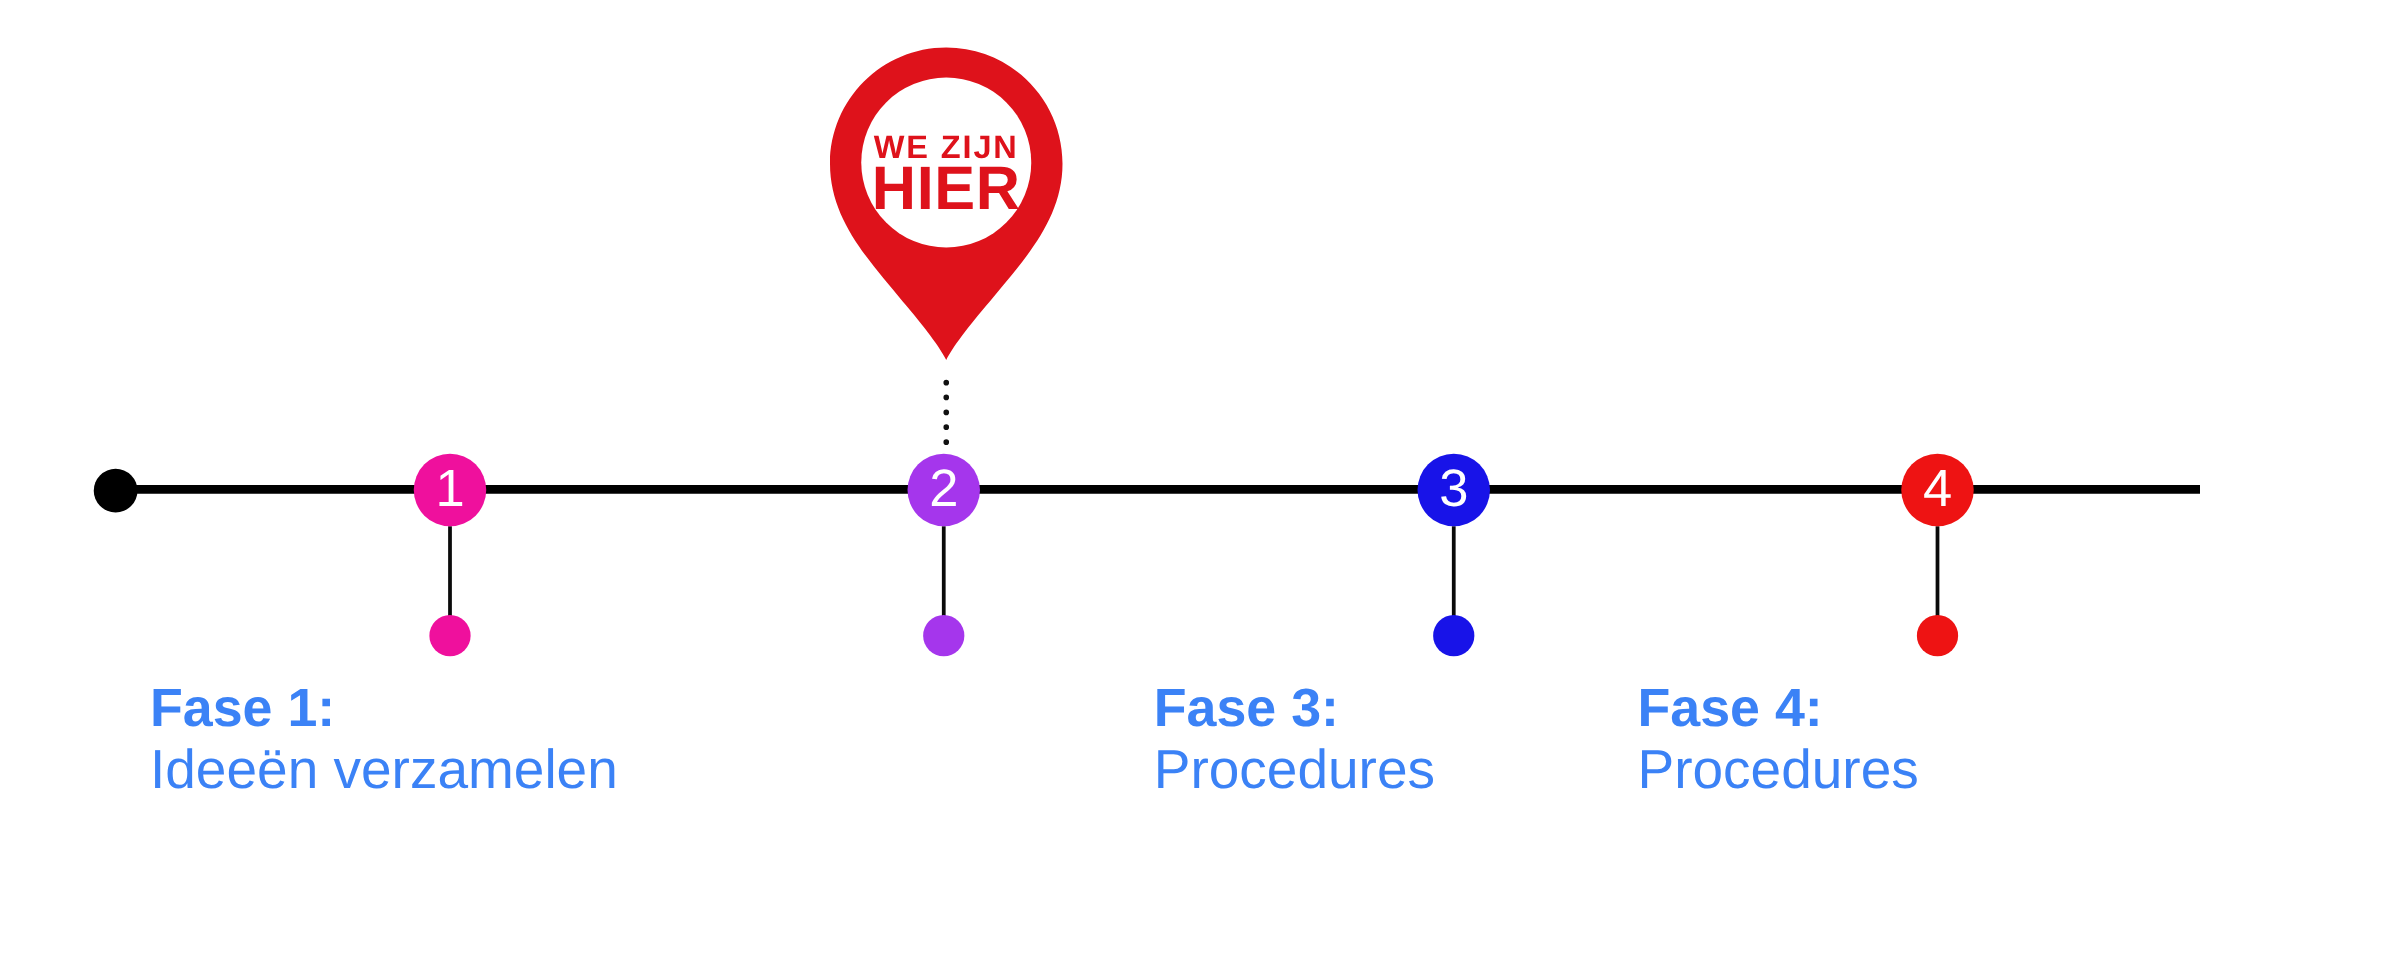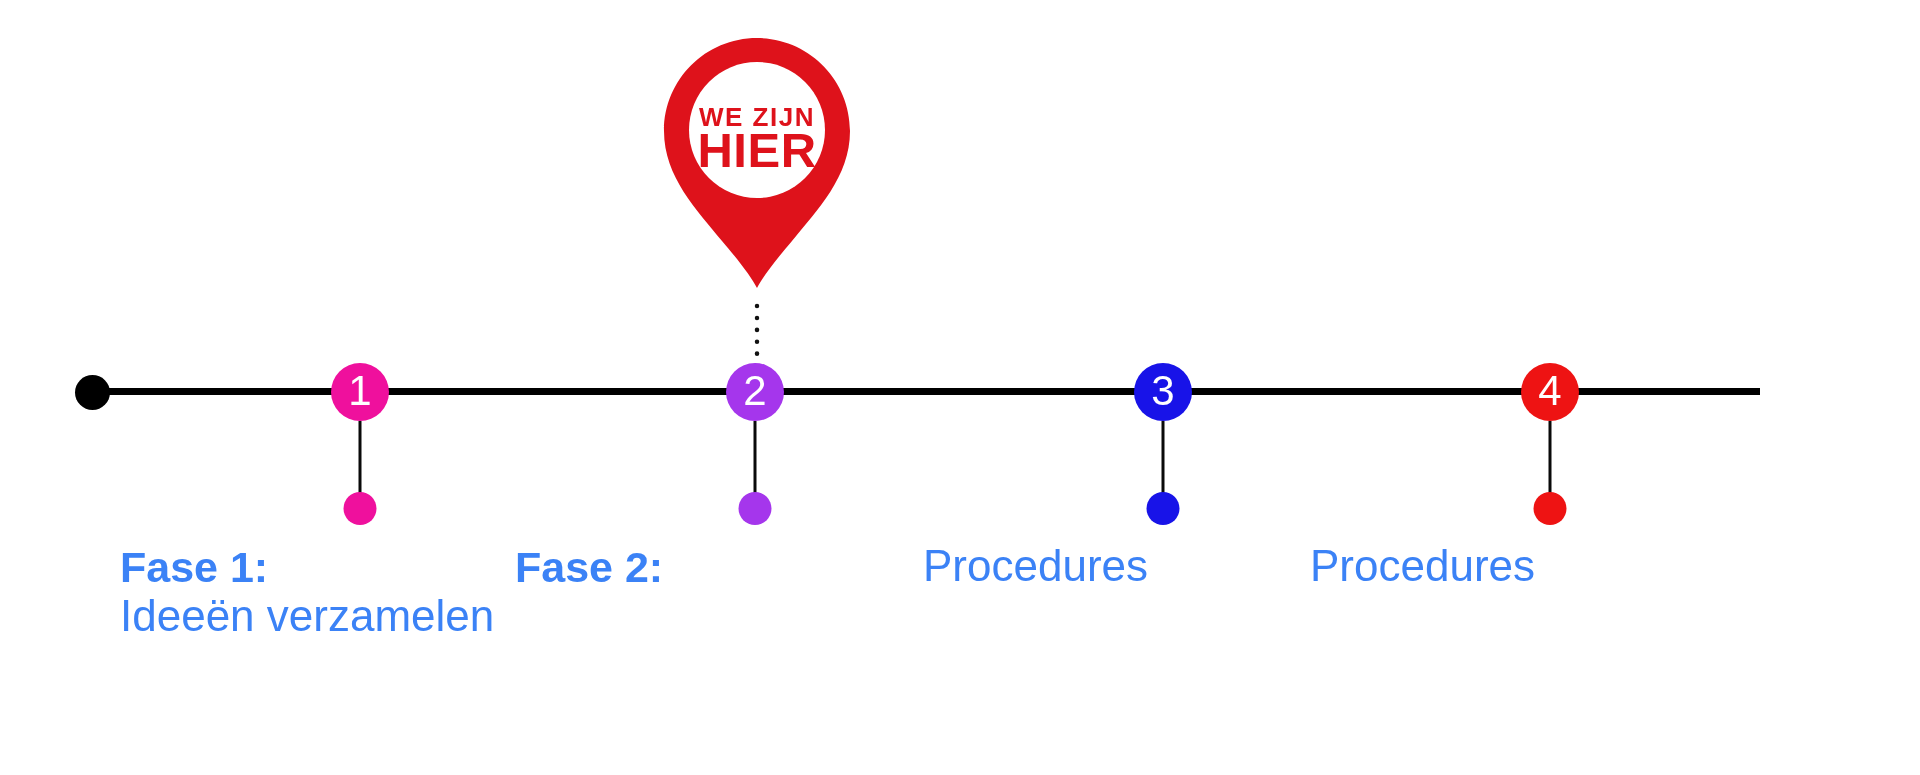--- a/index.html
+++ b/index.html
@@ -171,39 +171,40 @@
     </div>
   </div>
 
   <div class="phase" style="left:755px">
     <div class="node-circle" style="background: rgb(165, 54, 236);">
       <span class="node-number">2</span>
     </div>
     <div class="connector"></div>
     <div class="node-dot" style="background: rgb(165, 54, 236);"></div>
     <div class="phase-label">
-      <div class="phase-title">Fase 2:</div>
     </div>
   </div>
 
   <div class="phase" style="left:1163px">
     <div class="node-circle" style="background: rgb(24, 19, 232);">
       <span class="node-number">3</span>
     </div>
     <div class="connector"></div>
     <div class="node-dot" style="background: rgb(24, 19, 232);"></div>
     <div class="phase-label">
+      <div class="phase-title">Fase 3:</div>
       <div class="phase-subtitle">Procedures</div>
     </div>
   </div>
 
   <div class="phase" style="left:1550px">
     <div class="node-circle" style="background: rgb(238, 19, 19);">
       <span class="node-number">4</span>
     </div>
     <div class="connector"></div>
     <div class="node-dot" style="background: rgb(238, 19, 19);"></div>
     <div class="phase-label">
+      <div class="phase-title">Fase 4:</div>
       <div class="phase-subtitle">Procedures</div>
     </div>
   </div>
 
 </div>
 
 </body></html>

